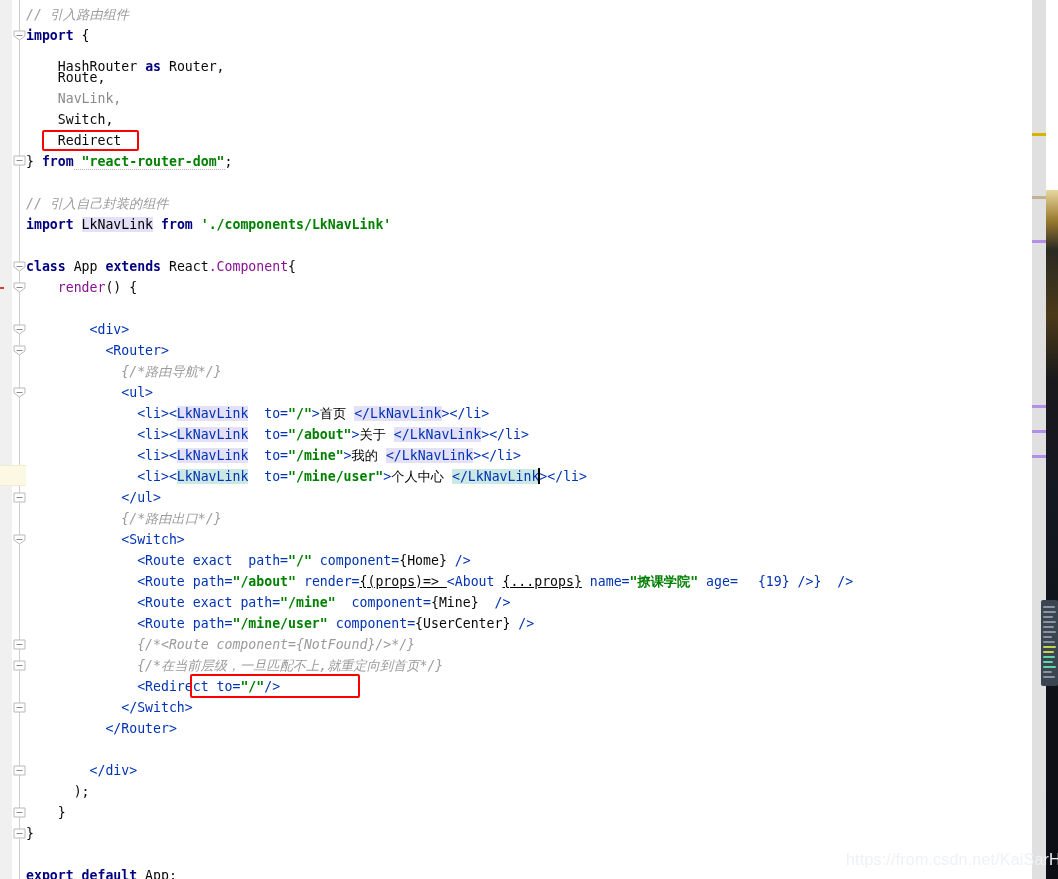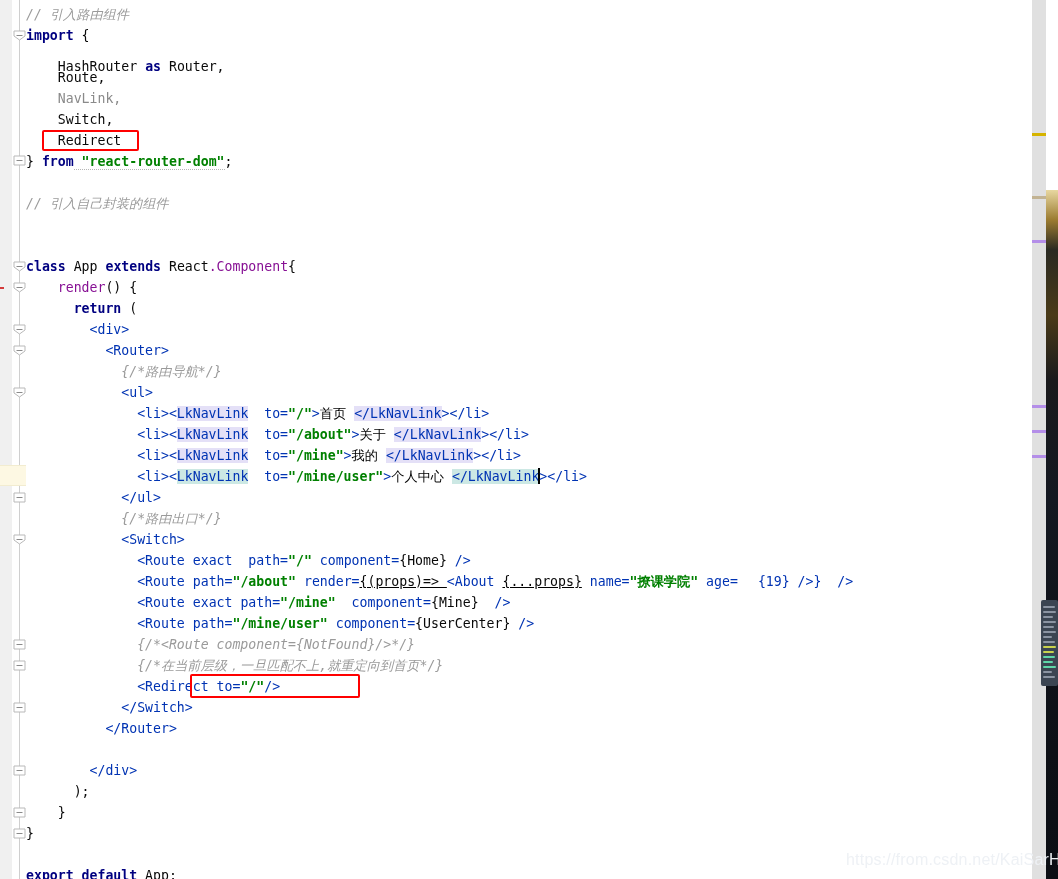--- a/index.html
+++ b/index.html
@@ -202,26 +202,26 @@
     <div class="line" style="top:88px"><span class="plain">    </span><span class="gray-id">NavLink,</span></div>
 
     <div class="line" style="top:109px"><span class="plain">    </span><span class="plain">Switch,</span></div>
 
     <div class="line" style="top:130px"><span class="plain">    </span><span class="plain">Redirect</span></div>
 
     <div class="line" style="top:151px"><span class="plain">} </span><span class="kw">from</span><span class="str sq"> "react-router-dom"</span><span class="plain">;</span></div>
 
     <div class="line" style="top:193px"><span class="cmt">// </span><span class="cmt">引入自己封装的组件</span></div>
 
+    <div class="line" style="top:214px"><span class="kw">import</span><span class="plain"> </span><span class="occ">LkNavLink</span><span class="plain"> </span><span class="kw">from</span><span class="plain"> </span><span class="str">'./components/LkNavLink'</span></div>
 
     <div class="line" style="top:256px"><span class="kw">class</span><span class="plain"> </span><span class="plain">App</span><span class="plain"> </span><span class="kw">extends</span><span class="plain"> </span><span class="plain">React</span><span class="purple">.Component</span><span class="plain">{</span></div>
 
     <div class="line" style="top:277px"><span class="plain">    </span><span class="purple">render</span><span class="plain">() {</span></div>
 
-    <div class="line" style="top:298px"><span class="plain">      </span><span class="kw">return</span><span class="plain"> (</span></div>
 
     <div class="line" style="top:319px"><span class="plain">        </span><span class="tag">&lt;div&gt;</span></div>
 
     <div class="line" style="top:340px"><span class="plain">          </span><span class="tag">&lt;Router&gt;</span></div>
 
     <div class="line" style="top:361px"><span class="plain">            </span><span class="cmt">{/*路由导航*/}</span></div>
 
     <div class="line" style="top:382px"><span class="plain">            </span><span class="tag">&lt;ul&gt;</span></div>
 
     <div class="line" style="top:403px"><span class="plain">              </span><span class="tag">&lt;li&gt;&lt;</span><span class="comp occ">LkNavLink</span><span class="attr">  to=</span><span class="str">"/"</span><span class="tag">&gt;</span><span class="cn">首页 </span><span class="tag occ">&lt;/</span><span class="comp occ">LkNavLink</span><span class="tag">&gt;&lt;/li&gt;</span></div>

